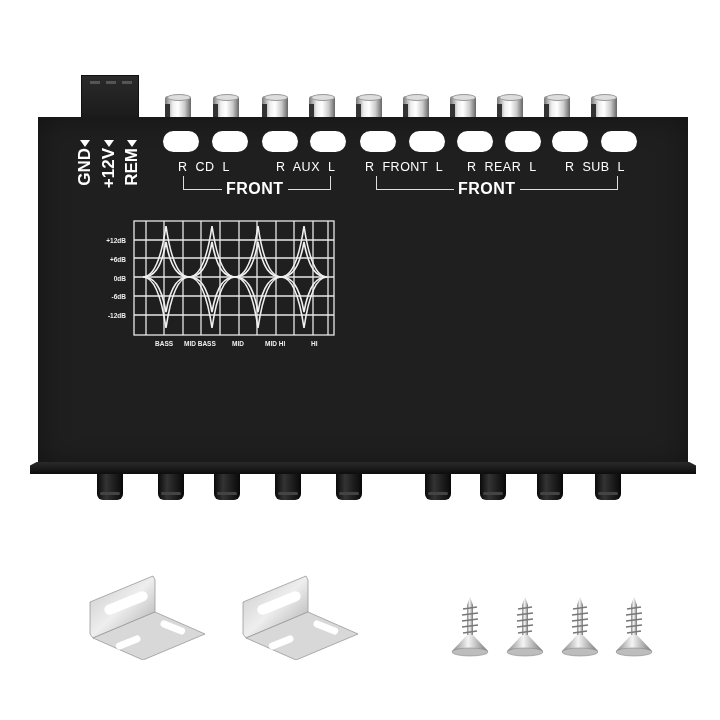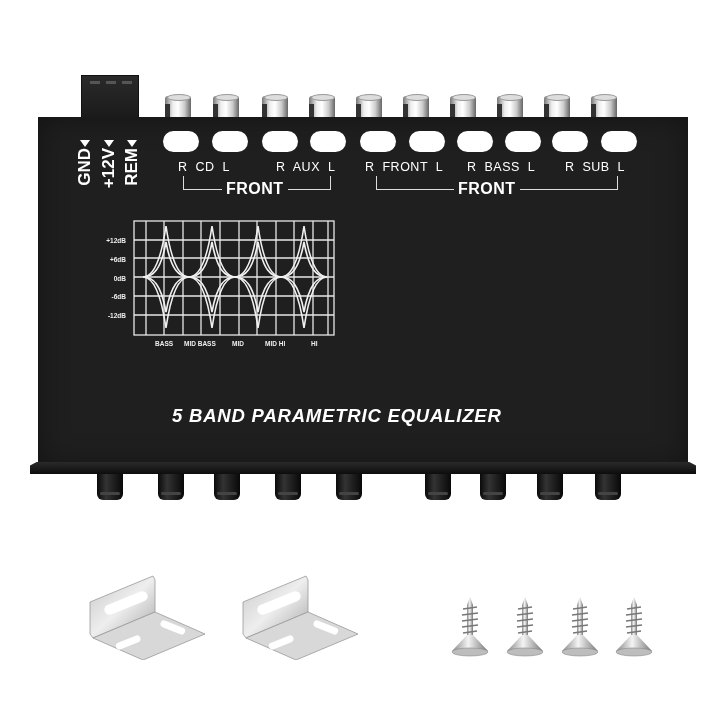--- a/index.html
+++ b/index.html
@@ -140,21 +140,21 @@
   <div class="hole" style="left:360px"></div>
   <div class="hole" style="left:409px"></div>
   <div class="hole" style="left:457px"></div>
   <div class="hole" style="left:505px"></div>
   <div class="hole" style="left:552px"></div>
   <div class="hole" style="left:601px"></div>
 
   <div class="chan-label" style="left:178px">R  CD  L</div>
   <div class="chan-label" style="left:276px">R  AUX  L</div>
   <div class="chan-label" style="left:365px">R  FRONT  L</div>
-  <div class="chan-label" style="left:467px">R  BASS  L</div>
+  <div class="chan-label" style="left:467px">R  REAR  L</div>
   <div class="chan-label" style="left:565px">R  SUB  L</div>
 
   <div class="group-bracket" style="left:183px; width:148px;"></div>
   <div class="group-title" style="left:222px">FRONT</div>
   <div class="group-bracket" style="left:376px; width:242px;"></div>
   <div class="group-title" style="left:454px">FRONT</div>
 
   <div class="db-label" style="top:237px">+12dB</div>
   <div class="db-label" style="top:256px">+6dB</div>
   <div class="db-label" style="top:275px">0dB</div>
@@ -190,21 +190,20 @@
       <path d="M10,57 C20,57 28,64 33,92 C38,64 46,57 56,57 C66,57 74,64 79,92 C84,64 92,57 102,57 C112,57 120,64 125,92 C130,64 138,57 148,57 C158,57 166,64 171,92 C176,64 184,57 194,57"></path>
     </g>
   </svg>
 
   <div class="band-label" style="left:155px">BASS</div>
   <div class="band-label" style="left:184px">MID BASS</div>
   <div class="band-label" style="left:232px">MID</div>
   <div class="band-label" style="left:265px">MID HI</div>
   <div class="band-label" style="left:311px">HI</div>
 
-  <div class="product-title">5 BAND PARAMETRIC EQUALIZER</div>
 
   <div class="knob" style="left:97px"></div>
   <div class="knob" style="left:158px"></div>
   <div class="knob" style="left:214px"></div>
   <div class="knob" style="left:275px"></div>
   <div class="knob" style="left:336px"></div>
   <div class="knob" style="left:425px"></div>
   <div class="knob" style="left:480px"></div>
   <div class="knob" style="left:537px"></div>
   <div class="knob" style="left:595px"></div>

